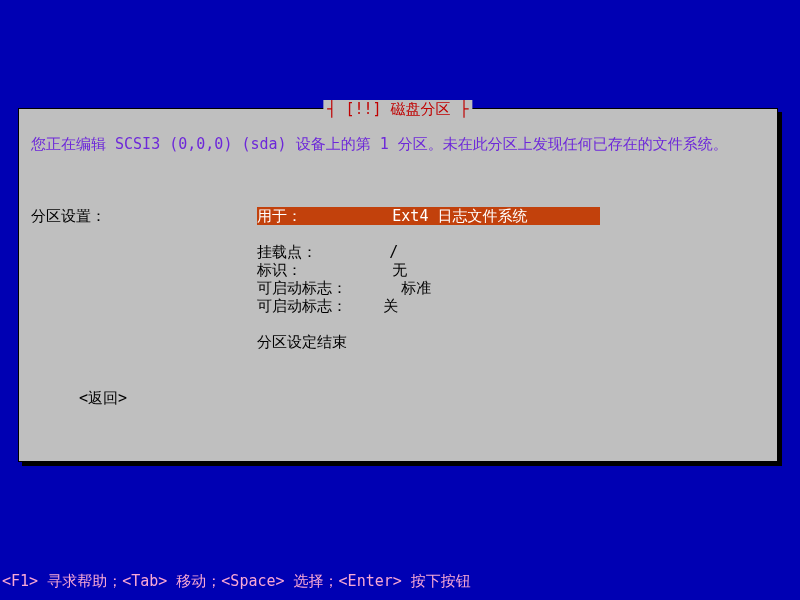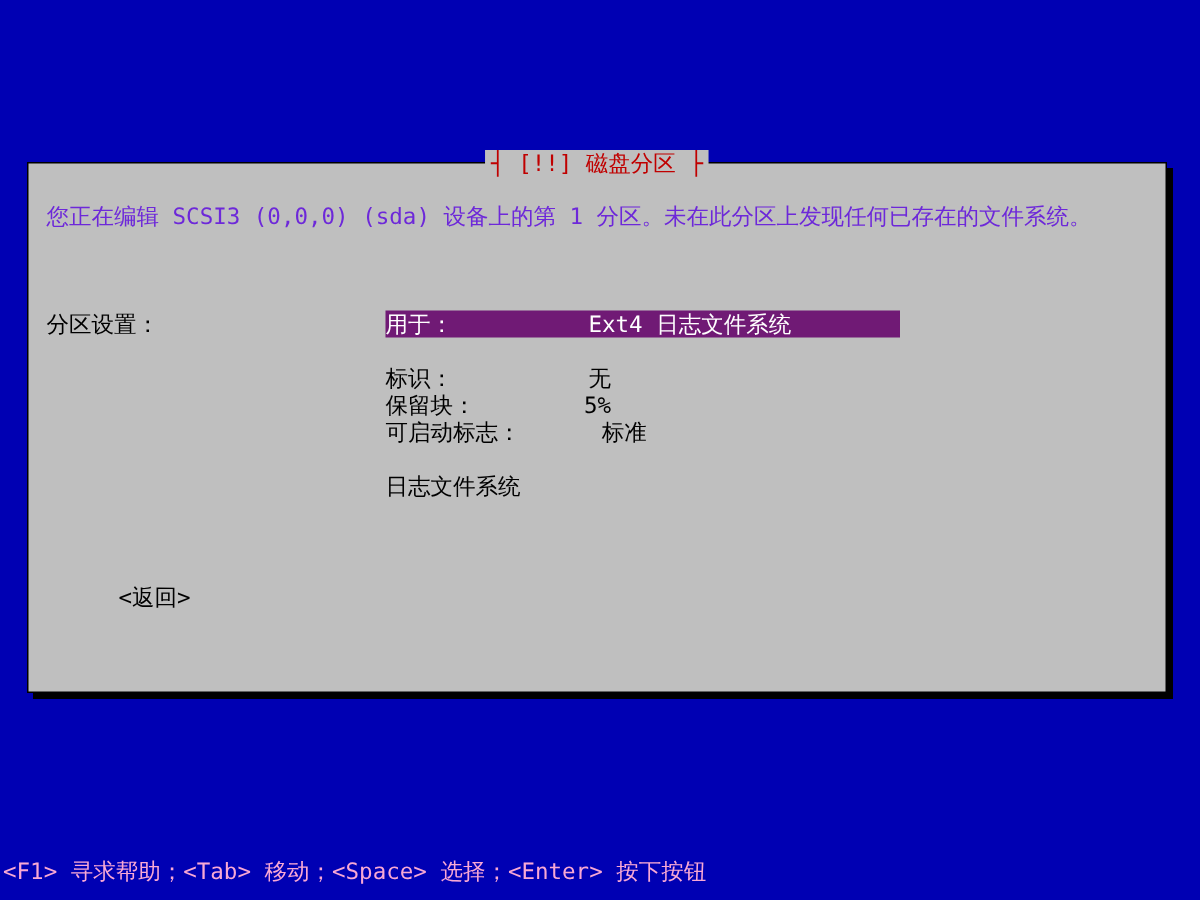--- a/index.html
+++ b/index.html
@@ -58,21 +58,21 @@
       color: #000;
       margin-top: 36px;
     }
     .settings-block {
       position: absolute;
       left: 238px;
       top: 98px;
       line-height: 18px;
     }
     .selected-row {
-      background: #701a75;
+      background: #c2410c;
       color: #fff;
       display: inline-block;
       white-space: pre;
     }
     .row {
       white-space: pre;
       color: #000;
     }
     .spacer {
       height: 18px;
@@ -103,24 +103,25 @@
 <div class="dialog">
   <div class="dialog-title">┤ [!!] 磁盘分区 ├</div>
 
   <div class="intro">您正在编辑 SCSI3 (0,0,0) (sda) 设备上的第 1 分区。未在此分区上发现任何已存在的文件系统。</div>
 
   <div class="settings-label">分区设置：</div>
 
   <div class="settings-block">
     <div><span class="selected-row"><span>用于：</span>          <span>Ext4 日志文件系统</span>        </span></div>
     <div class="spacer"></div>
+    <div class="row"><span>挂载点：</span>        <span>/</span></div>
     <div class="row"><span>标识：</span>          <span>无</span></div>
-    <div class="row"><span>保留块：</span>        <span>5%</span></div>
     <div class="row"><span>可启动标志：</span>      <span>标准</span></div>
+    <div class="row"><span>可启动标志：</span>    <span>关</span></div>
     <div class="action-rows">
-      <div class="row">日志文件系统</div>
+      <div class="row">分区设定结束</div>
     </div>
   </div>
 
   <div class="back-button">&lt;返回&gt;</div>
 </div>
 
 <div class="help-line">&lt;F1&gt; 寻求帮助；&lt;Tab&gt; 移动；&lt;Space&gt; 选择；&lt;Enter&gt; 按下按钮</div>
 
 </body></html>

